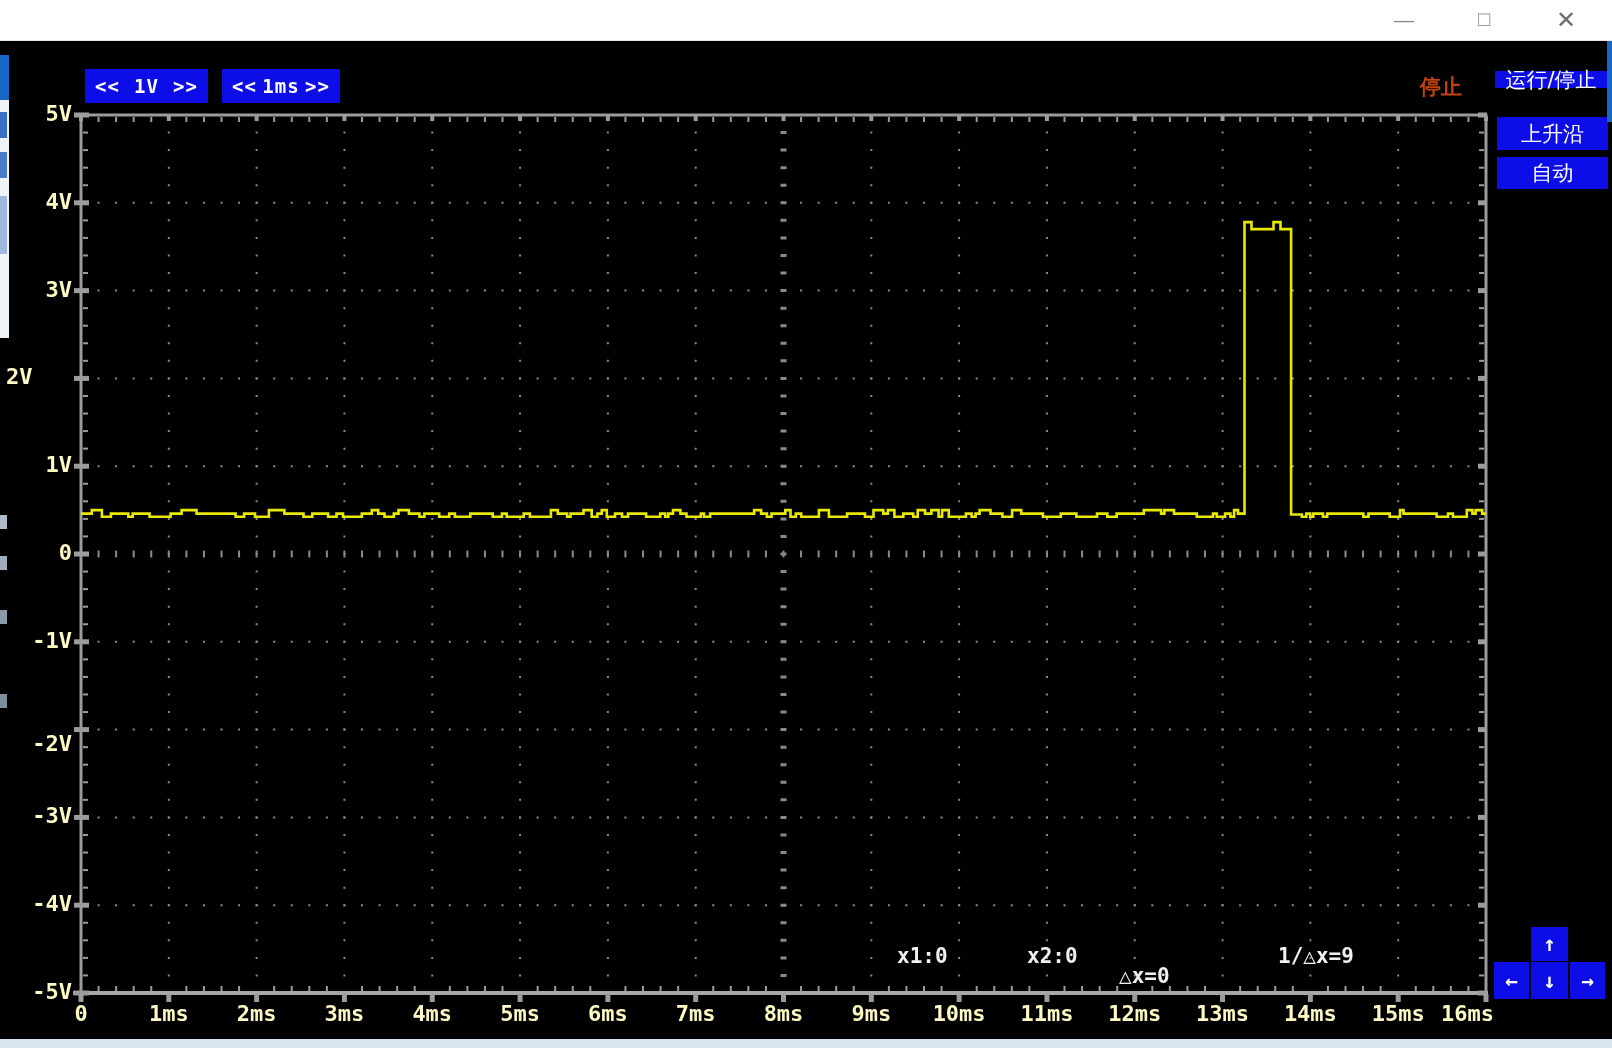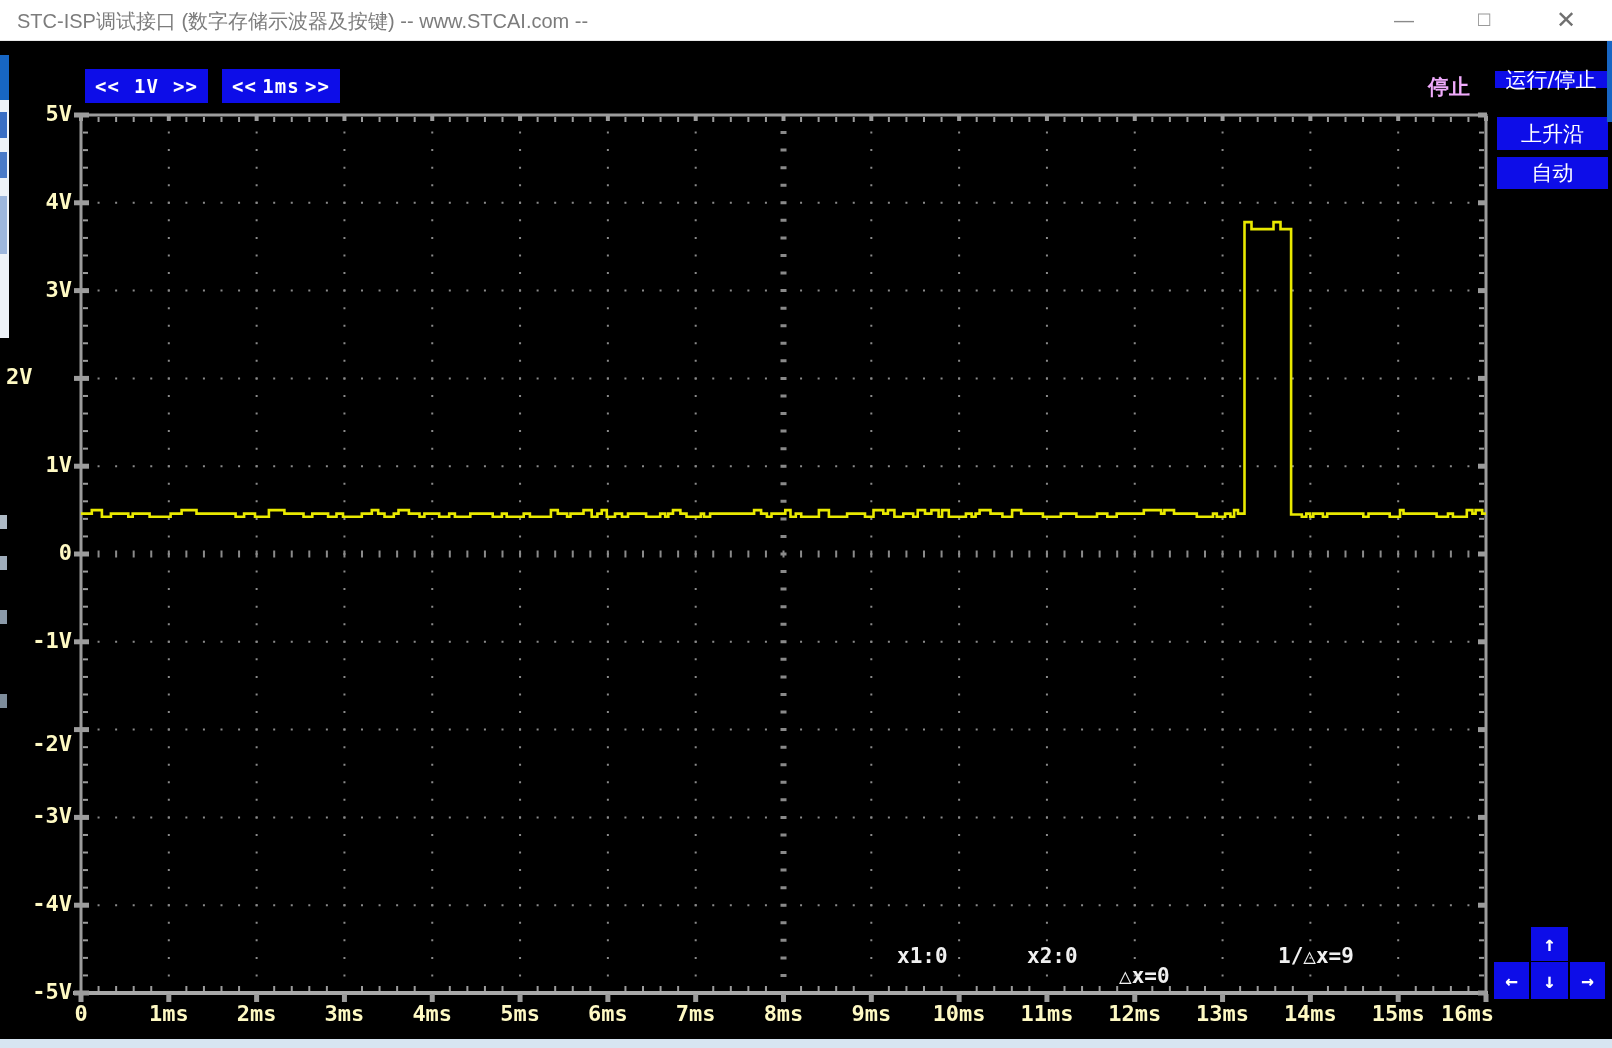--- a/index.html
+++ b/index.html
@@ -21,22 +21,22 @@
              justify-content:space-between;padding:0 10px;box-sizing:border-box;font-size:19px;font-weight:bold;
              letter-spacing:1px;cursor:pointer;}
   .scale-btn .arr{cursor:pointer;}
   #volt-scale{left:85px;top:69px;width:123px;}
   #time-scale{left:222px;top:69px;width:118px;}
   .cn-btn{position:absolute;background:#0d0de8;color:#ffffff;display:flex;align-items:center;justify-content:center;
           font-family:"DejaVu Sans",sans-serif;font-size:21px;cursor:pointer;white-space:nowrap;}
   #run-stop-btn{left:1495px;top:71px;width:112px;height:17px;}
   #edge-btn{left:1497px;top:117px;width:111px;height:33px;}
   #auto-btn{left:1497px;top:157px;width:111px;height:32px;}
-  #status-stop{position:absolute;left:1420px;top:73px;width:50px;height:28px;line-height:28px;text-align:right;
-               color:#f0abfc;font-size:21px;font-weight:bold;font-family:"DejaVu Sans",sans-serif;}
+  #status-stop{position:absolute;left:1420px;top:73px;width:50px;height:28px;line-height:28px;
+               color:#c2410c;font-size:21px;font-weight:bold;font-family:"DejaVu Sans",sans-serif;}
   
   .pad-btn{position:absolute;background:#0d0de8;color:#fff;display:flex;align-items:center;justify-content:center;
            font-size:21px;font-weight:bold;cursor:pointer;}
   #pad-up{left:1531px;top:927px;width:37px;height:34px;}
   #pad-left{left:1494px;top:962px;width:35px;height:37px;}
   #pad-down{left:1531px;top:962px;width:37px;height:37px;}
   #pad-right{left:1570px;top:962px;width:35px;height:37px;}
   
   .ax-label{position:absolute;color:#fef9c3;font-size:22px;font-weight:bold;white-space:nowrap;}
   .readout{position:absolute;top:944px;color:#f0f0f0;font-size:21px;font-weight:bold;white-space:nowrap;}
@@ -406,18 +406,17 @@
   <div class="edge" style="left:0;top:152px;width:7px;height:26px;background:#4a7bc8;"></div>
   <div class="edge" style="left:0;top:196px;width:7px;height:58px;background:#9db7dd;"></div>
   <div class="edge" style="left:0;top:515px;width:7px;height:14px;background:#aebac6;"></div>
   <div class="edge" style="left:0;top:556px;width:7px;height:14px;background:#9fadbb;"></div>
   <div class="edge" style="left:0;top:610px;width:7px;height:14px;background:#8b9aa9;"></div>
   <div class="edge" style="left:0;top:694px;width:7px;height:14px;background:#7e8d9c;"></div>
   <div class="edge" style="left:1607px;top:36px;width:5px;height:86px;background:#1766c4;"></div>
   <div class="bottom-strip"></div>
 
   <div class="titlebar">
-    <span class="title-text">STC-ISP调试接口 (数字存储示波器及按键) -- www.STCAI.com --</span>
     <span class="win-ctl" id="min-btn">—</span>
     <span class="win-ctl" id="max-btn">☐</span>
     <span class="win-ctl" id="close-btn">✕</span>
   </div>
 </div>
 
 </body></html>

